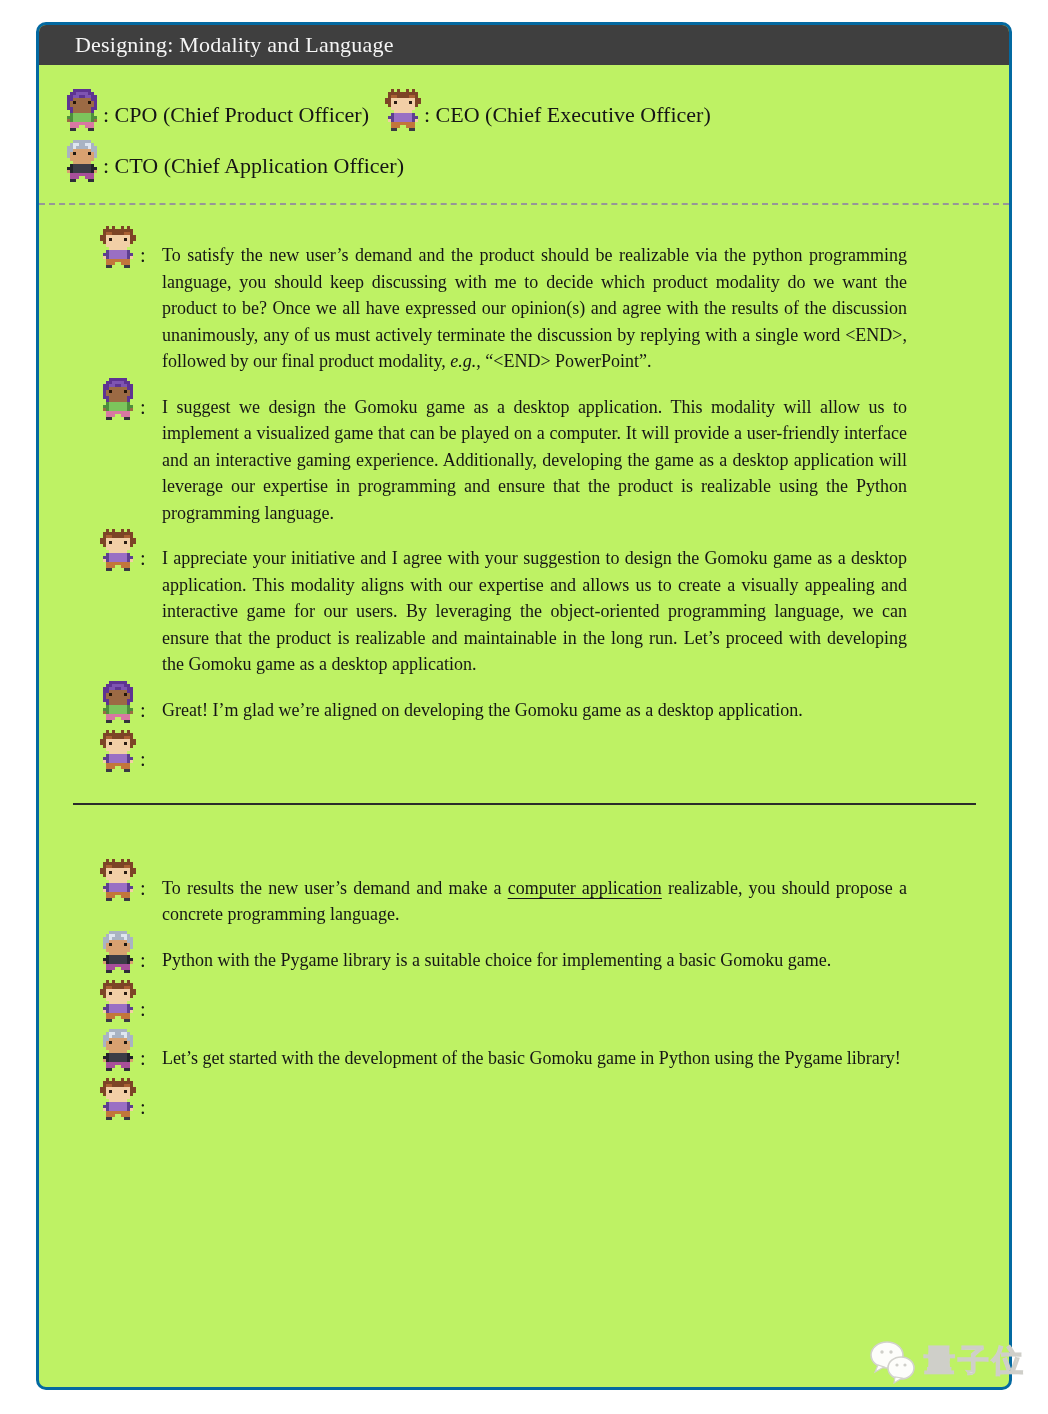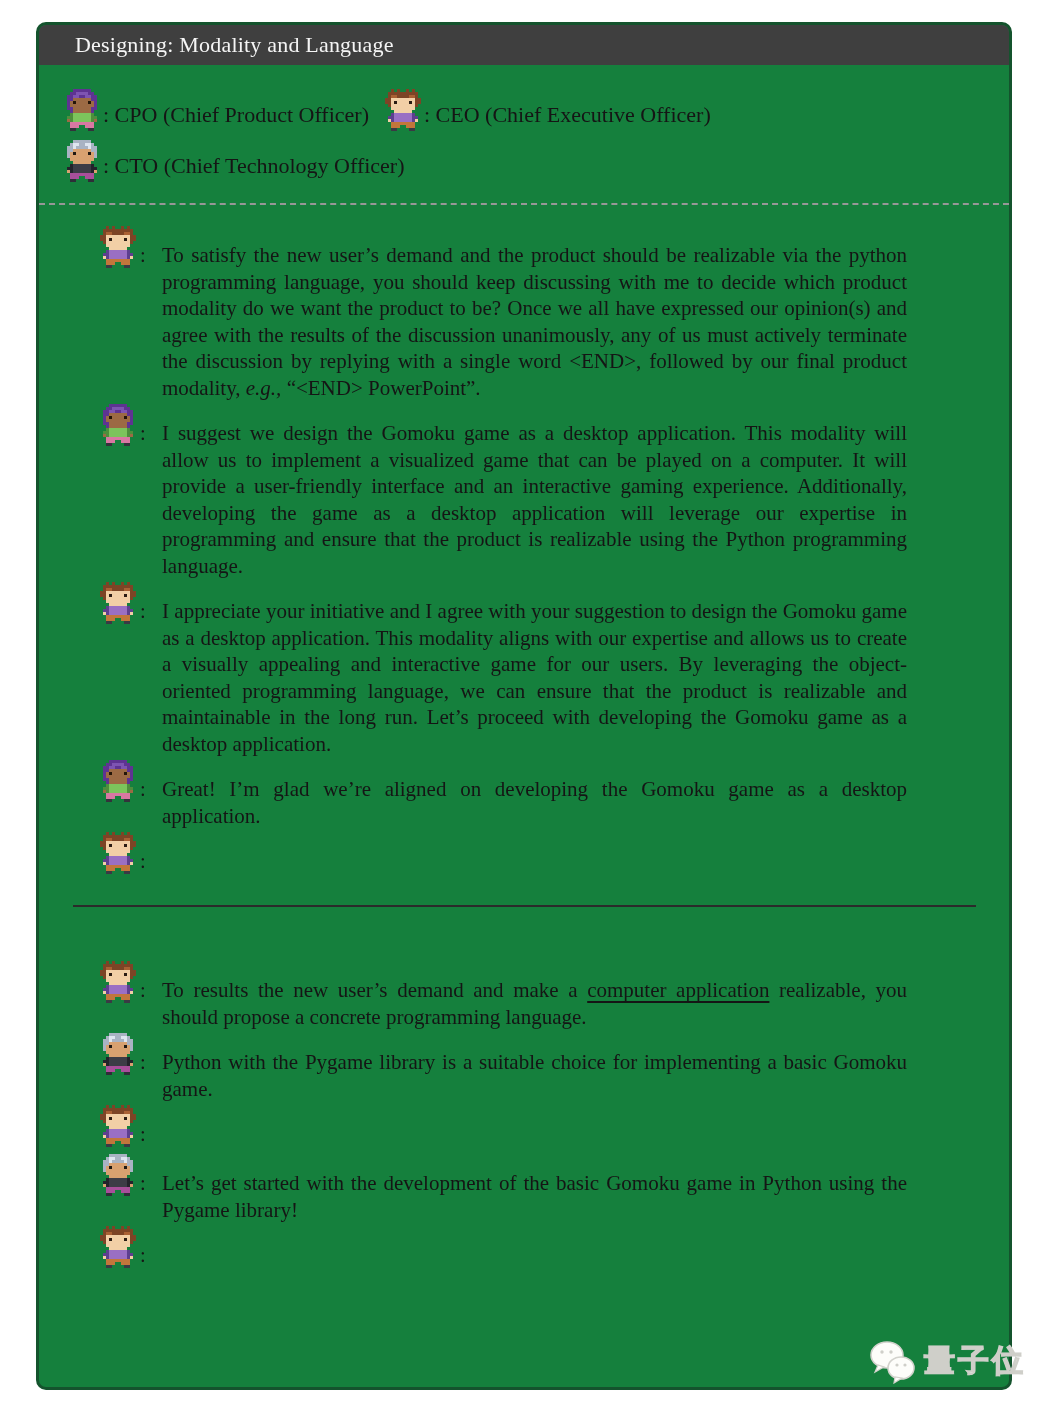--- a/index.html
+++ b/index.html
@@ -1,36 +1,36 @@
 <!DOCTYPE html>
 <html><head>
 <meta charset="utf-8">
 <style>
   html,body{margin:0;padding:0;background:#ffffff;}
   .canvas{position:relative;width:1048px;height:1414px;background:#ffffff;overflow:hidden;
           font-family:"Liberation Serif","DejaVu Serif",serif;color:#151515;}
 
   .frame{position:absolute;left:36px;top:22px;width:976px;height:1368px;box-sizing:border-box;
-         border:3px solid #14532d;border-radius:10px;background:#15803d;}
+         border:3px solid #0369a1;border-radius:10px;background:#bef264;}
 
   .titlebar{height:40px;background:#3f3f3f;border-radius:7px 7px 0 0;display:flex;align-items:center;
             padding-left:36px;box-sizing:border-box;}
   .titlebar span{color:#f5f5f5;font-size:22px;letter-spacing:0.2px;}
 
   .legend{display:flex;flex-wrap:wrap;padding:24px 40px 0 25px;}
   .legend-item{display:flex;align-items:flex-end;margin-right:16px;margin-bottom:9px;}
   .legend-label{font-size:22px;margin-left:3px;padding-bottom:3px;white-space:nowrap;}
 
   .dashed-sep{border-top:2px dashed #979797;margin-top:12px;width:100%;}
 
   .dialog{padding:37px 0 0 61px;}
   .msg{position:relative;margin-bottom:19px;min-height:30px;}
   .speaker-avatar{position:absolute;left:0;top:-16px;width:36px;height:42px;}
   .speaker-colon{position:absolute;left:40px;top:0;font-size:20.5px;line-height:26.5px;}
-  .msg-text{margin-left:62px;width:745px;text-align:justify;font-size:21px;line-height:26.5px;}
+  .msg-text{margin-left:62px;width:745px;text-align:justify;font-size:18px;line-height:26.5px;}
   .msg-text .it{font-style:italic;}
   .msg-text .ul{text-decoration:underline;text-underline-offset:4px;}
 
   .solid-sep{border-top:2px solid #2b2b2b;width:903px;margin:27px 0 33px 34px;}
 
   .avatar-svg{display:block;image-rendering:pixelated;}
 
   .watermark{position:absolute;left:868px;top:1338px;display:flex;align-items:center;z-index:5;}
   .wm-text{font-family:"DejaVu Sans",sans-serif;font-size:31px;font-weight:bold;letter-spacing:3px;
            color:#fbfbf8;-webkit-text-stroke:1.3px #cfcfc9;text-shadow:0 0 1px #d5d5cf;margin-left:4px;}
@@ -400,21 +400,21 @@
             <rect x="3" y="12" width="1" height="1" fill="#a84f9a"></rect>
             <rect x="4" y="12" width="1" height="1" fill="#a84f9a"></rect>
             <rect x="7" y="12" width="1" height="1" fill="#a84f9a"></rect>
             <rect x="8" y="12" width="1" height="1" fill="#a84f9a"></rect>
             <rect x="9" y="12" width="1" height="1" fill="#a84f9a"></rect>
             <rect x="2" y="13" width="1" height="1" fill="#2e2e38"></rect>
             <rect x="3" y="13" width="1" height="1" fill="#2e2e38"></rect>
             <rect x="8" y="13" width="1" height="1" fill="#2e2e38"></rect>
             <rect x="9" y="13" width="1" height="1" fill="#2e2e38"></rect>
           </svg>
-          <span class="legend-label">: CTO (Chief Technology Officer)</span>
+          <span class="legend-label">: CTO (Chief Application Officer)</span>
         </div>
       </div>
     <div class="dashed-sep"></div>
     <div id="sections">
         <div class="dialog">
           <div class="msg">
             <svg viewBox="0 0 12 14" width="36" height="42" shape-rendering="crispEdges" class="avatar-svg speaker-avatar">
               <rect x="2" y="0" width="1" height="1" fill="#7c4426"></rect>
               <rect x="4" y="0" width="1" height="1" fill="#7c4426"></rect>
               <rect x="7" y="0" width="1" height="1" fill="#7c4426"></rect>

